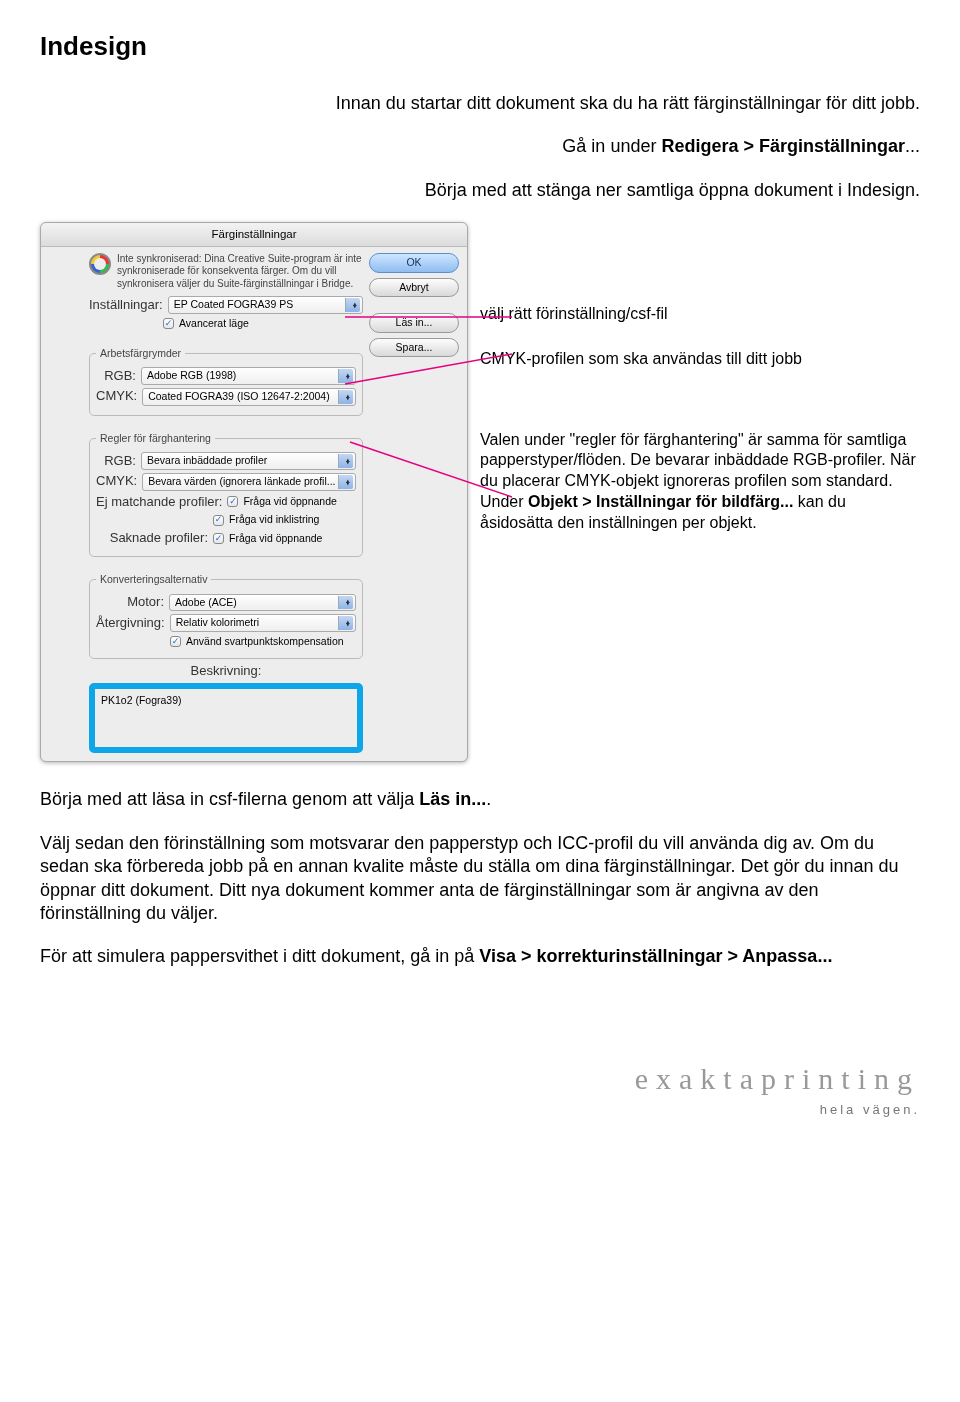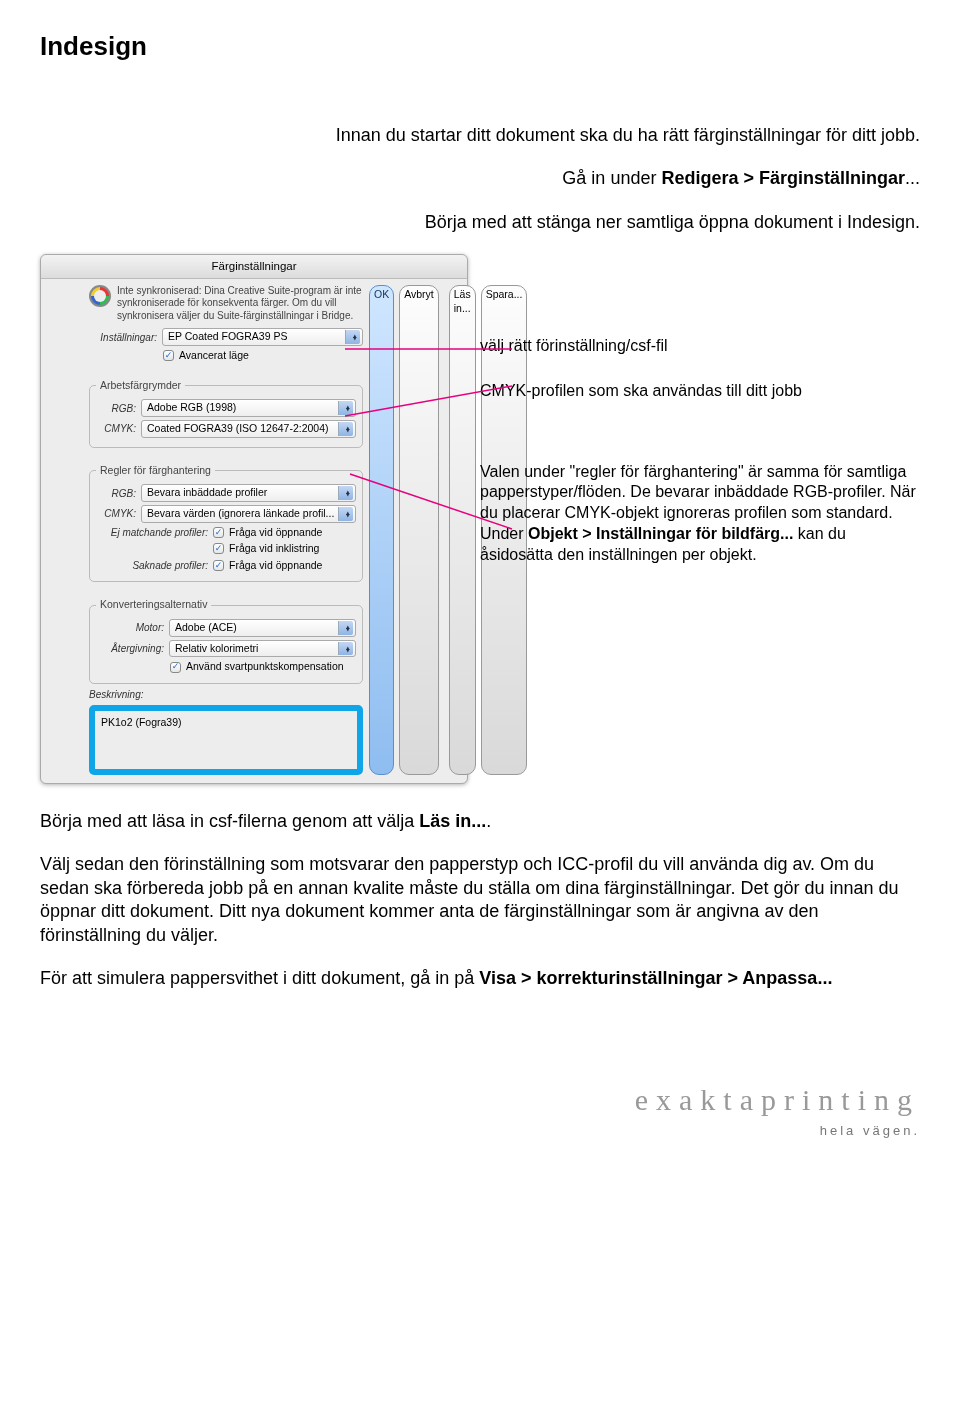--- a/index.html
+++ b/index.html
@@ -9,21 +9,21 @@
     width: 960px;
     margin: 0 auto;
     color: #000;
     padding: 30px 40px 40px 40px;
     font-size: 18px;
     line-height: 1.3;
   }
   h1 {
     font-size: 26px;
     font-weight: bold;
-    margin-bottom: 60px;
+    margin-bottom: 28px;
   }
   .intro p { margin-bottom: 20px; text-align: right; }
   .bold { font-weight: bold; }
 
   .main-wrap {
     display: flex;
     align-items: flex-start;
     gap: 12px;
     margin-top: 18px;
     margin-bottom: 26px;
@@ -44,21 +44,21 @@
   .titlebar {
     text-align: center;
     font-size: 11.5px;
     padding: 4px 0;
     background: linear-gradient(#f3f3f3,#dcdcdc);
     border-bottom: 1px solid #bbb;
     border-radius: 6px 6px 0 0;
   }
   .dlg-body { display: flex; padding: 6px 8px 8px 8px; gap: 6px; }
   .dlg-left { flex: 1; padding-left: 40px; }
-  .dlg-right { width: 90px; display: flex; flex-direction: row; gap: 5px; }
+  .dlg-right { width: 90px; display: flex; flex-direction: column; gap: 5px; }
 
   .sync-row { display: flex; gap: 6px; align-items: flex-start; margin-bottom: 6px;}
   .sync-icon {
     width: 22px; height: 22px; border-radius: 50%;
     border: 2px solid #888;
     background:
       conic-gradient(#e33 0 90deg,#3b5 90deg 180deg,#36c 180deg 270deg,#ec3 270deg 360deg);
     flex-shrink: 0;
     position: relative;
   }
@@ -77,22 +77,22 @@
     cursor: default;
   }
   .mac-btn.primary {
     background: linear-gradient(#cfe6ff,#8fbdf0);
     border-color: #5a8fcf;
     color:#10335f;
     font-weight: 500;
   }
 
   .row { display:flex; align-items:center; gap:5px; margin:3px 0; }
-  .lbl { font-size:10px; color:#333; min-width:68px; text-align:right;font-style:italic; }
-  .lbl-narrow { min-width: auto; text-align:left;}
+  .lbl { font-size:13px; color:#333; min-width:68px; text-align:right; }
+  .lbl-narrow { min-width: auto; text-align:center;}
   .select {
     flex:1;
     background: linear-gradient(#fff,#eee);
     border:1px solid #aaa;
     border-radius:3px;
     padding: 1px 18px 1px 5px;
     font-size:10.5px;
     position:relative;
     white-space:nowrap;
     overflow:hidden;

